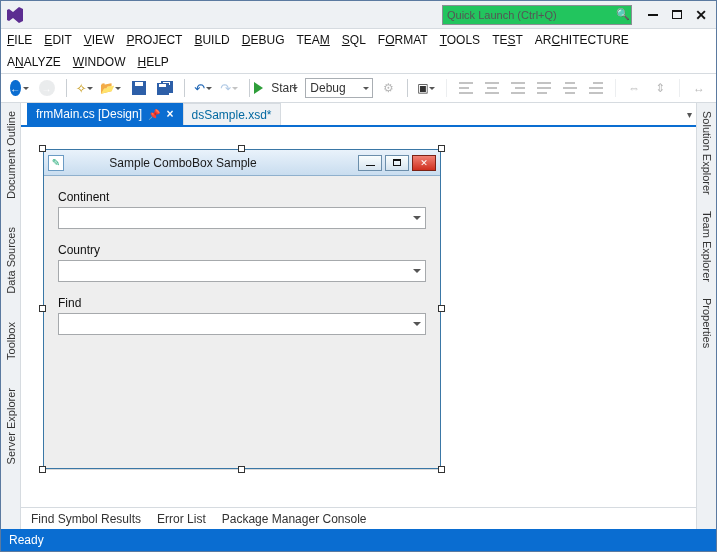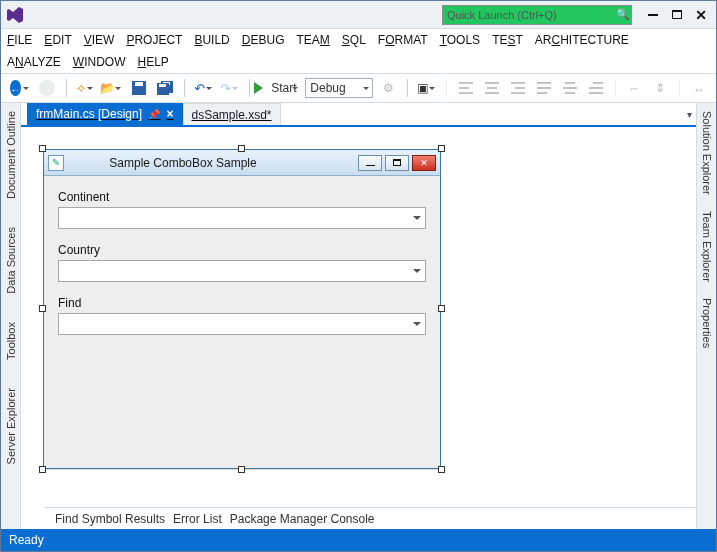--- a/index.html
+++ b/index.html
@@ -47,26 +47,26 @@
 .align-ico span{position:absolute;background:#555;height:2px;left:0;right:0;}
 
 
 .body { flex: 1; display: flex; position:relative; overflow:hidden;}
 .left-rail { width: 20px; background: #eef1f4; border-right: 1px solid #d6dbe0; display: flex; flex-direction: column; align-items:center; padding-top:4px; gap:6px; font-size:11px; color:#333;}
 .left-rail .tab { writing-mode: vertical-rl; transform: rotate(180deg); padding:4px 1px; white-space:nowrap;}
 .left-rail .gap { height:8px; }
 .right-rail { width: 20px; background:#eef1f4; border-left:1px solid #d6dbe0; display:flex; flex-direction:column; align-items:center; padding-top:4px; font-size:11px; color:#333;}
 .right-rail .tab { writing-mode: vertical-rl; padding:4px 1px; white-space:nowrap;}
 .center { flex:1; display:flex; flex-direction:column; background:#fff;}
-.doc-tabs { height:24px; display:flex; align-items:flex-end; border-bottom:2px solid #0a6dd1; padding-left:6px; position:relative;text-decoration:underline;}
+.doc-tabs { height:24px; display:flex; align-items:flex-end; border-bottom:2px solid #0a6dd1; padding-left:6px; position:relative;}
 .doc-tab { height:22px; display:flex; align-items:center; padding:0 8px; font-size:12px; border:1px solid transparent; gap:6px;}
 .doc-tab.active { background:#0a6dd1; color:#fff;}
 .doc-tab .pin{font-size:10px;}
 .doc-tab .x{font-size:12px; font-weight:bold;}
-.doc-tab.inactive{color:#0f172a; background:#eef1f4; border:1px solid #d6dbe0; border-bottom:none;}
+.doc-tab.inactive{color:#0369a1; background:#eef1f4; border:1px solid #d6dbe0; border-bottom:none;}
 .doc-tabs .overflow{position:absolute; right:4px; top:6px; font-size:10px; color:#555;}
 .design-surface { flex:1; position:relative; background:#fff;}
 
 
 .form-wrap{position:absolute; left:22px; top:22px; width:398px; height:320px;}
 .form-wrap .form{width:398px; height:320px; border:1px solid #3a77a6; background:#eeeeee; box-shadow:0 1px 0 rgba(0,0,0,.15);}
 .form .fbar{height:26px; background:linear-gradient(180deg,#e9f2fb,#c9ddef); border-bottom:1px solid #8fb0cd; display:flex; align-items:center; padding:0 4px; gap:6px; font-size:12px; color:#1a1a1a;}
 .form .fbar .fico{width:16px;height:16px;background:#fff;border:1px solid #6b9bc4;display:flex;align-items:center;justify-content:center;font-size:10px;color:#2a7;}
 .form .fbar .ftitle{flex:1; text-align:center; padding-right:56px;}
 .form .fbar .fbtns{display:flex; gap:3px;}
@@ -78,21 +78,21 @@
 .form .lbl{font-size:12px;color:#111;margin-bottom:3px;}
 .form .combo{height:22px;border:1px solid #a6a9ac;background:#fff;position:relative;margin-bottom:14px;}
 .form .combo::after{content:'';position:absolute;right:4px;top:50%;margin-top:-2px;border:4px solid transparent;border-top-color:#555;}
 
 .handle{position:absolute;width:7px;height:7px;background:#fff;border:1px solid #333;}
 .h-tl{left:-4px;top:-4px}.h-tm{left:50%;margin-left:-4px;top:-4px}.h-tr{right:-4px;top:-4px}
 .h-ml{left:-4px;top:50%;margin-top:-4px}.h-mr{right:-4px;top:50%;margin-top:-4px}
 .h-bl{left:-4px;bottom:-4px}.h-bm{left:50%;margin-left:-4px;bottom:-4px}.h-br{right:-4px;bottom:-4px}
 
 
-.bottom-tabs{height:22px;border-top:1px solid #d6dbe0;display:flex;align-items:center;padding:0 10px;gap:8px;font-size:12px;color:#333;margin-left:24px;}
+.bottom-tabs{height:22px;border-top:1px solid #d6dbe0;display:flex;align-items:center;padding:0 10px;gap:16px;font-size:12px;color:#333;}
 
 .statusbar{height:22px;background:#0a6dd1;color:#fff;font-size:12px;display:flex;align-items:center;padding:0 8px;}
 </style>
 </head>
 <body>
 
 <div class="window">
 
   <div class="titlebar">
     <span class="vs-logo">

